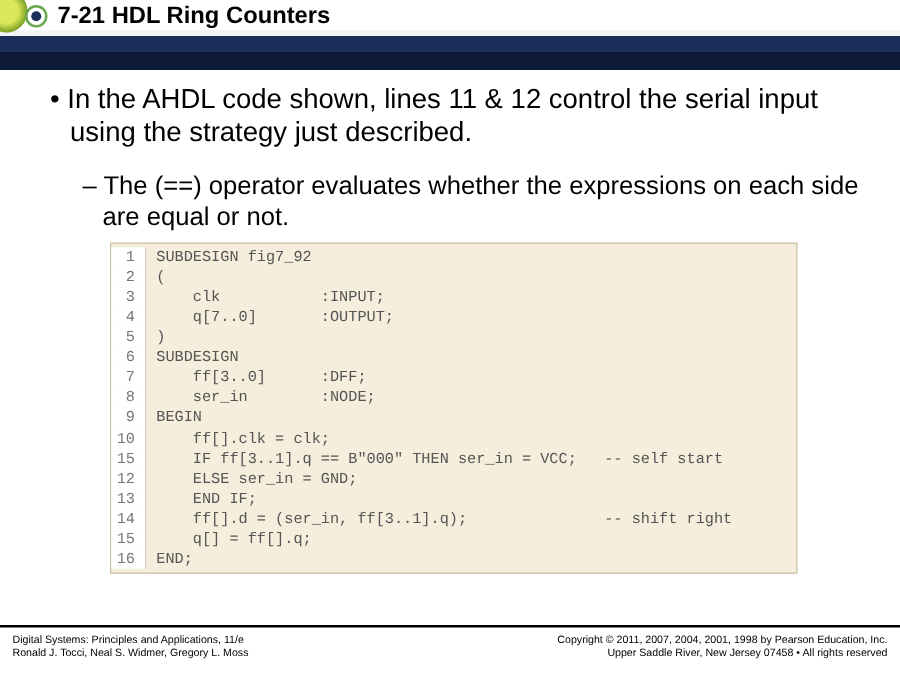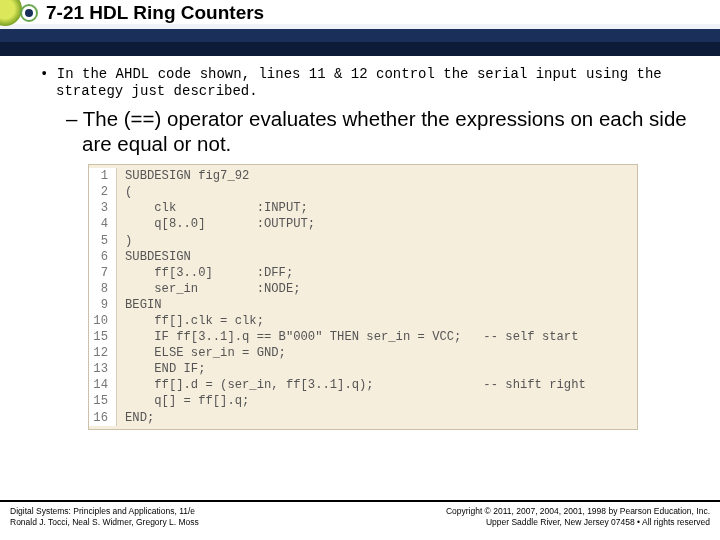--- a/index.html
+++ b/index.html
@@ -67,27 +67,26 @@
     position: absolute;
     top: -8px; left: -12px;
     width: 34px; height: 34px;
     border-radius: 50%;
     background: radial-gradient(circle, #dce85a 40%, #7aa023 70%);
   }
   .content {
     padding: 10px 28px 0 40px;
   }
   .point1 {
-    font-size: 14px;
+    font-size: 22px;
     line-height: 1.22;
     color: #000;
-    margin-bottom: 6px;
+    margin-bottom: 16px;
     text-indent: -16px;
     padding-left: 16px;
-    font-family: Liberation Mono, monospace;
   }
   .point1::before {
     content: "• ";
   }
   .point2 {
     font-size: 20.5px;
     line-height: 1.22;
     color: #000;
     padding-left: 42px;
     text-indent: -16px;
@@ -167,21 +166,21 @@
     <div class="code-row">
         <span class="ln">2</span>
         <span class="cl">(</span>
       </div>
     <div class="code-row">
         <span class="ln">3</span>
         <span class="cl">    clk           :INPUT;</span>
       </div>
     <div class="code-row">
         <span class="ln">4</span>
-        <span class="cl">    q[8..0]       :OUTPUT;</span>
+        <span class="cl">    q[7..0]       :OUTPUT;</span>
       </div>
     <div class="code-row">
         <span class="ln">5</span>
         <span class="cl">)</span>
       </div>
     <div class="code-row">
         <span class="ln">6</span>
         <span class="cl">SUBDESIGN</span>
       </div>
     <div class="code-row">

